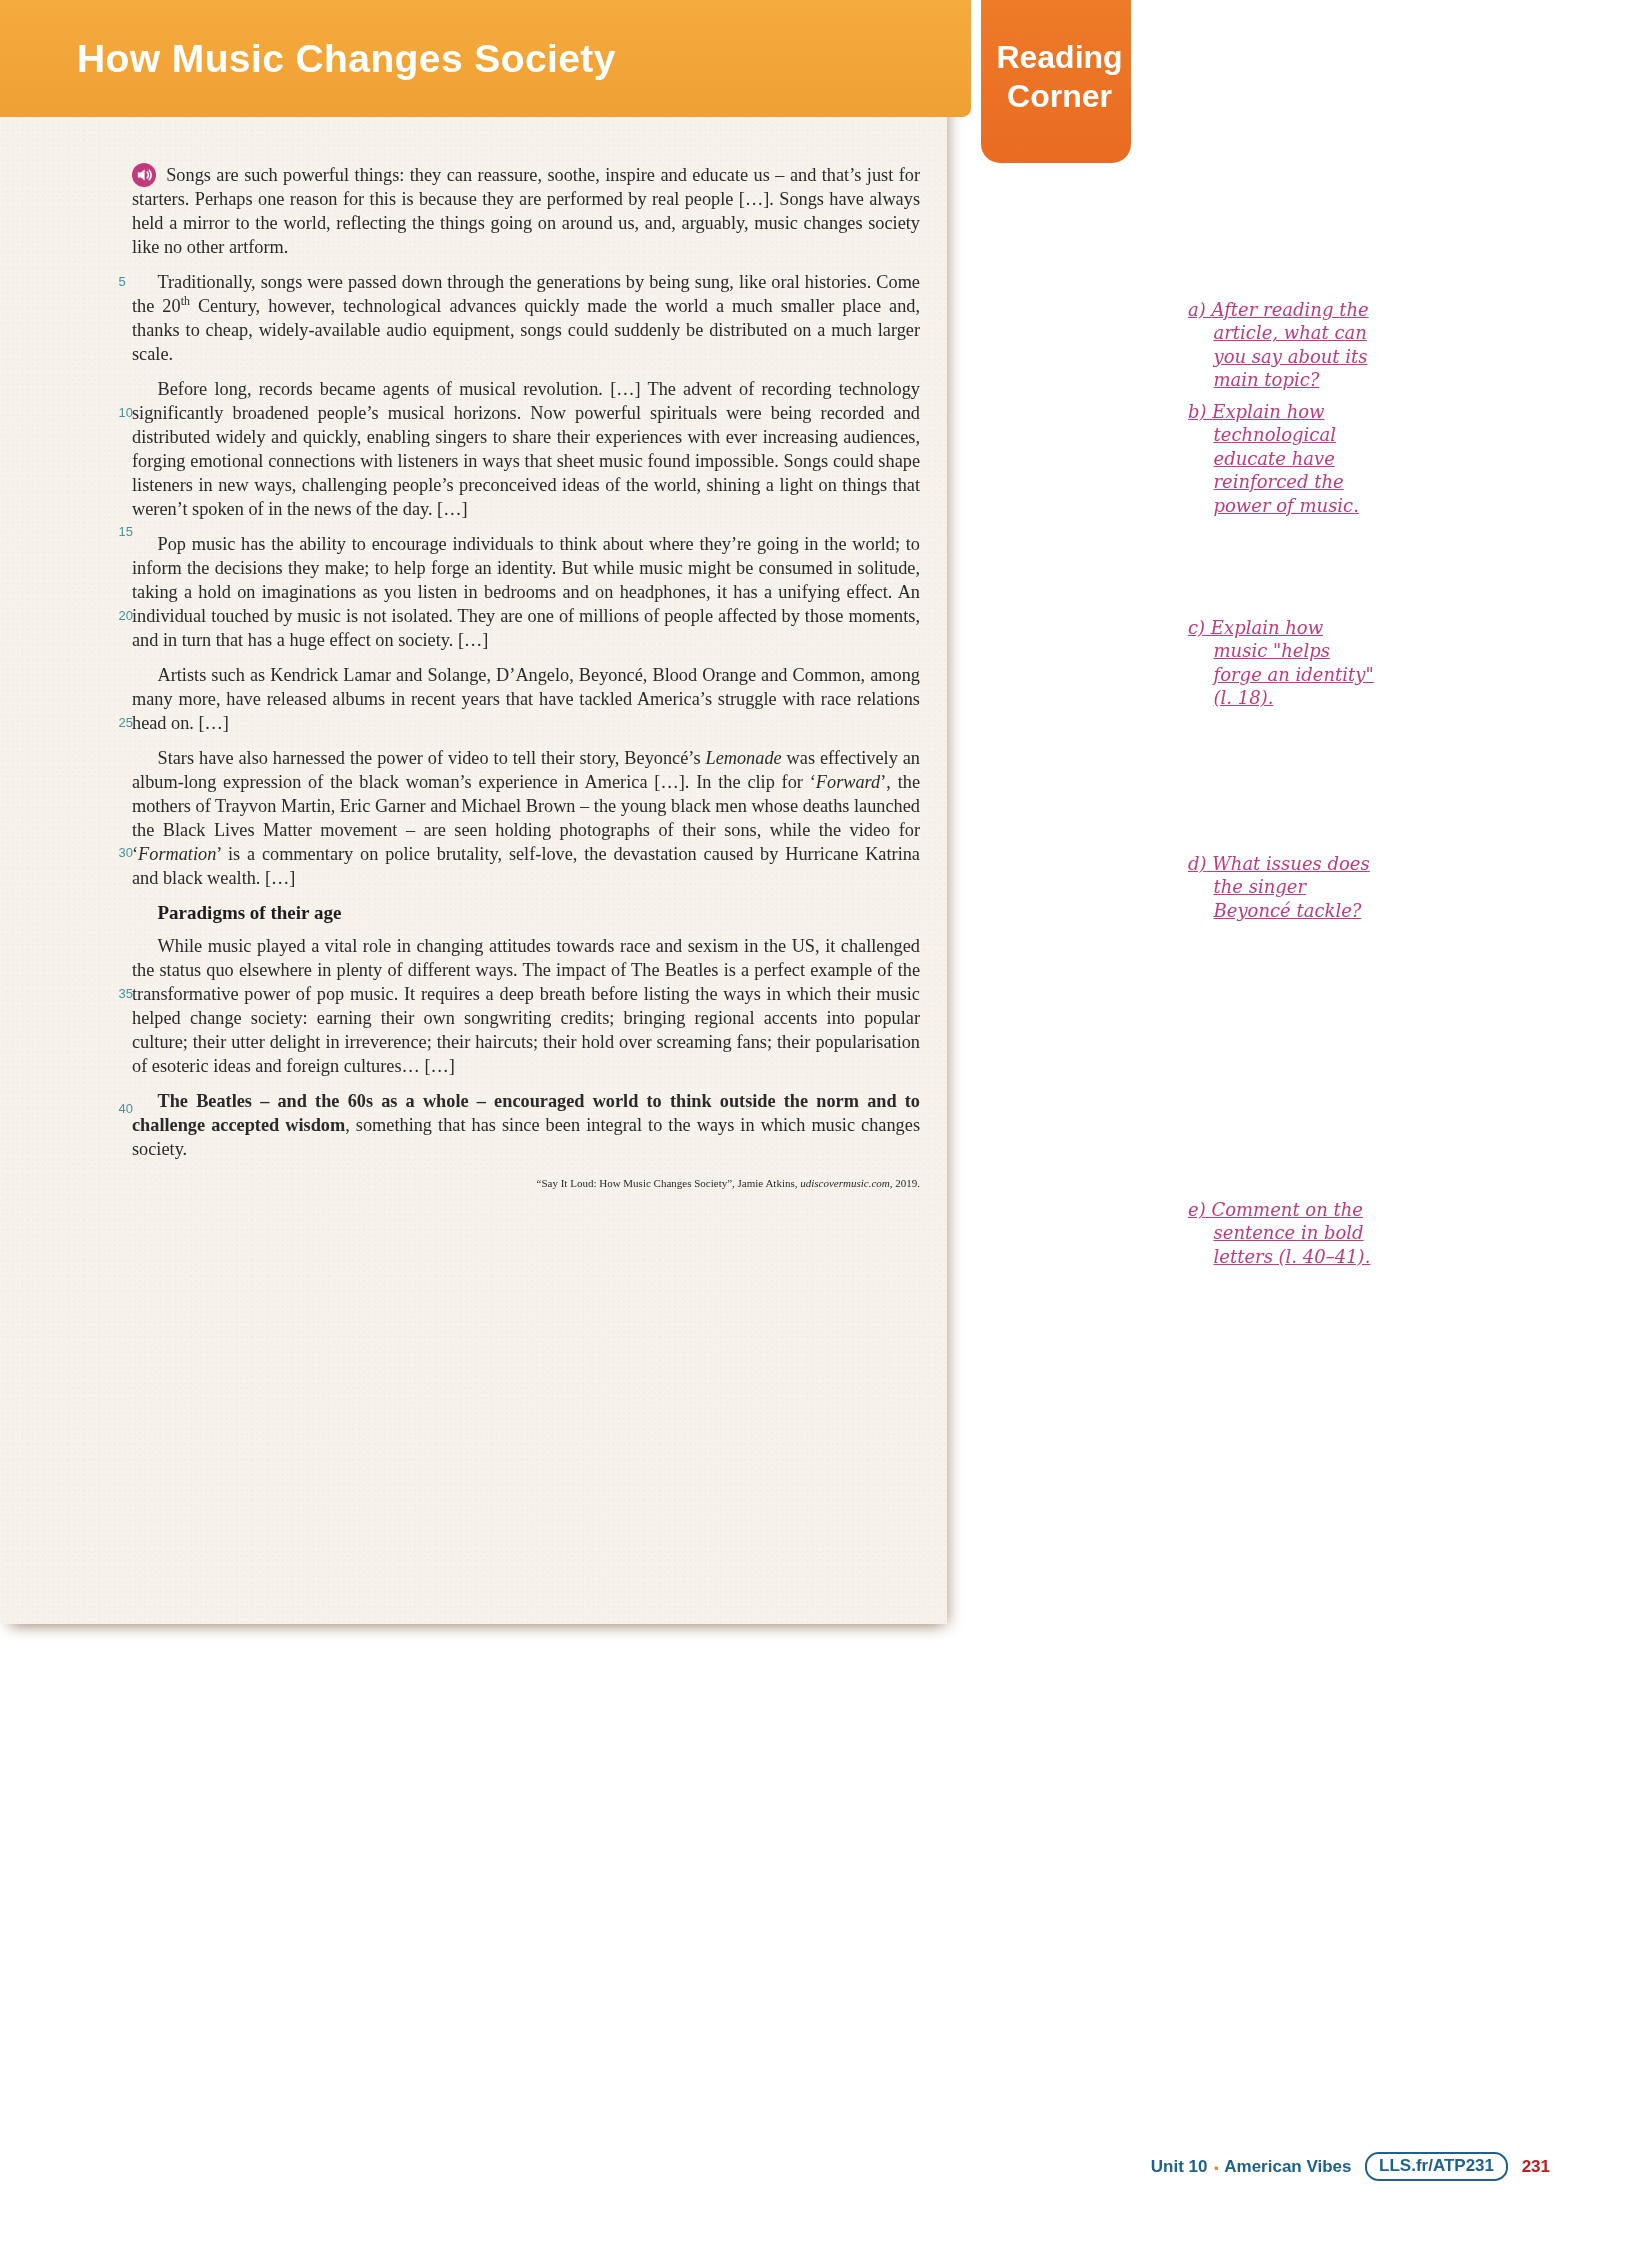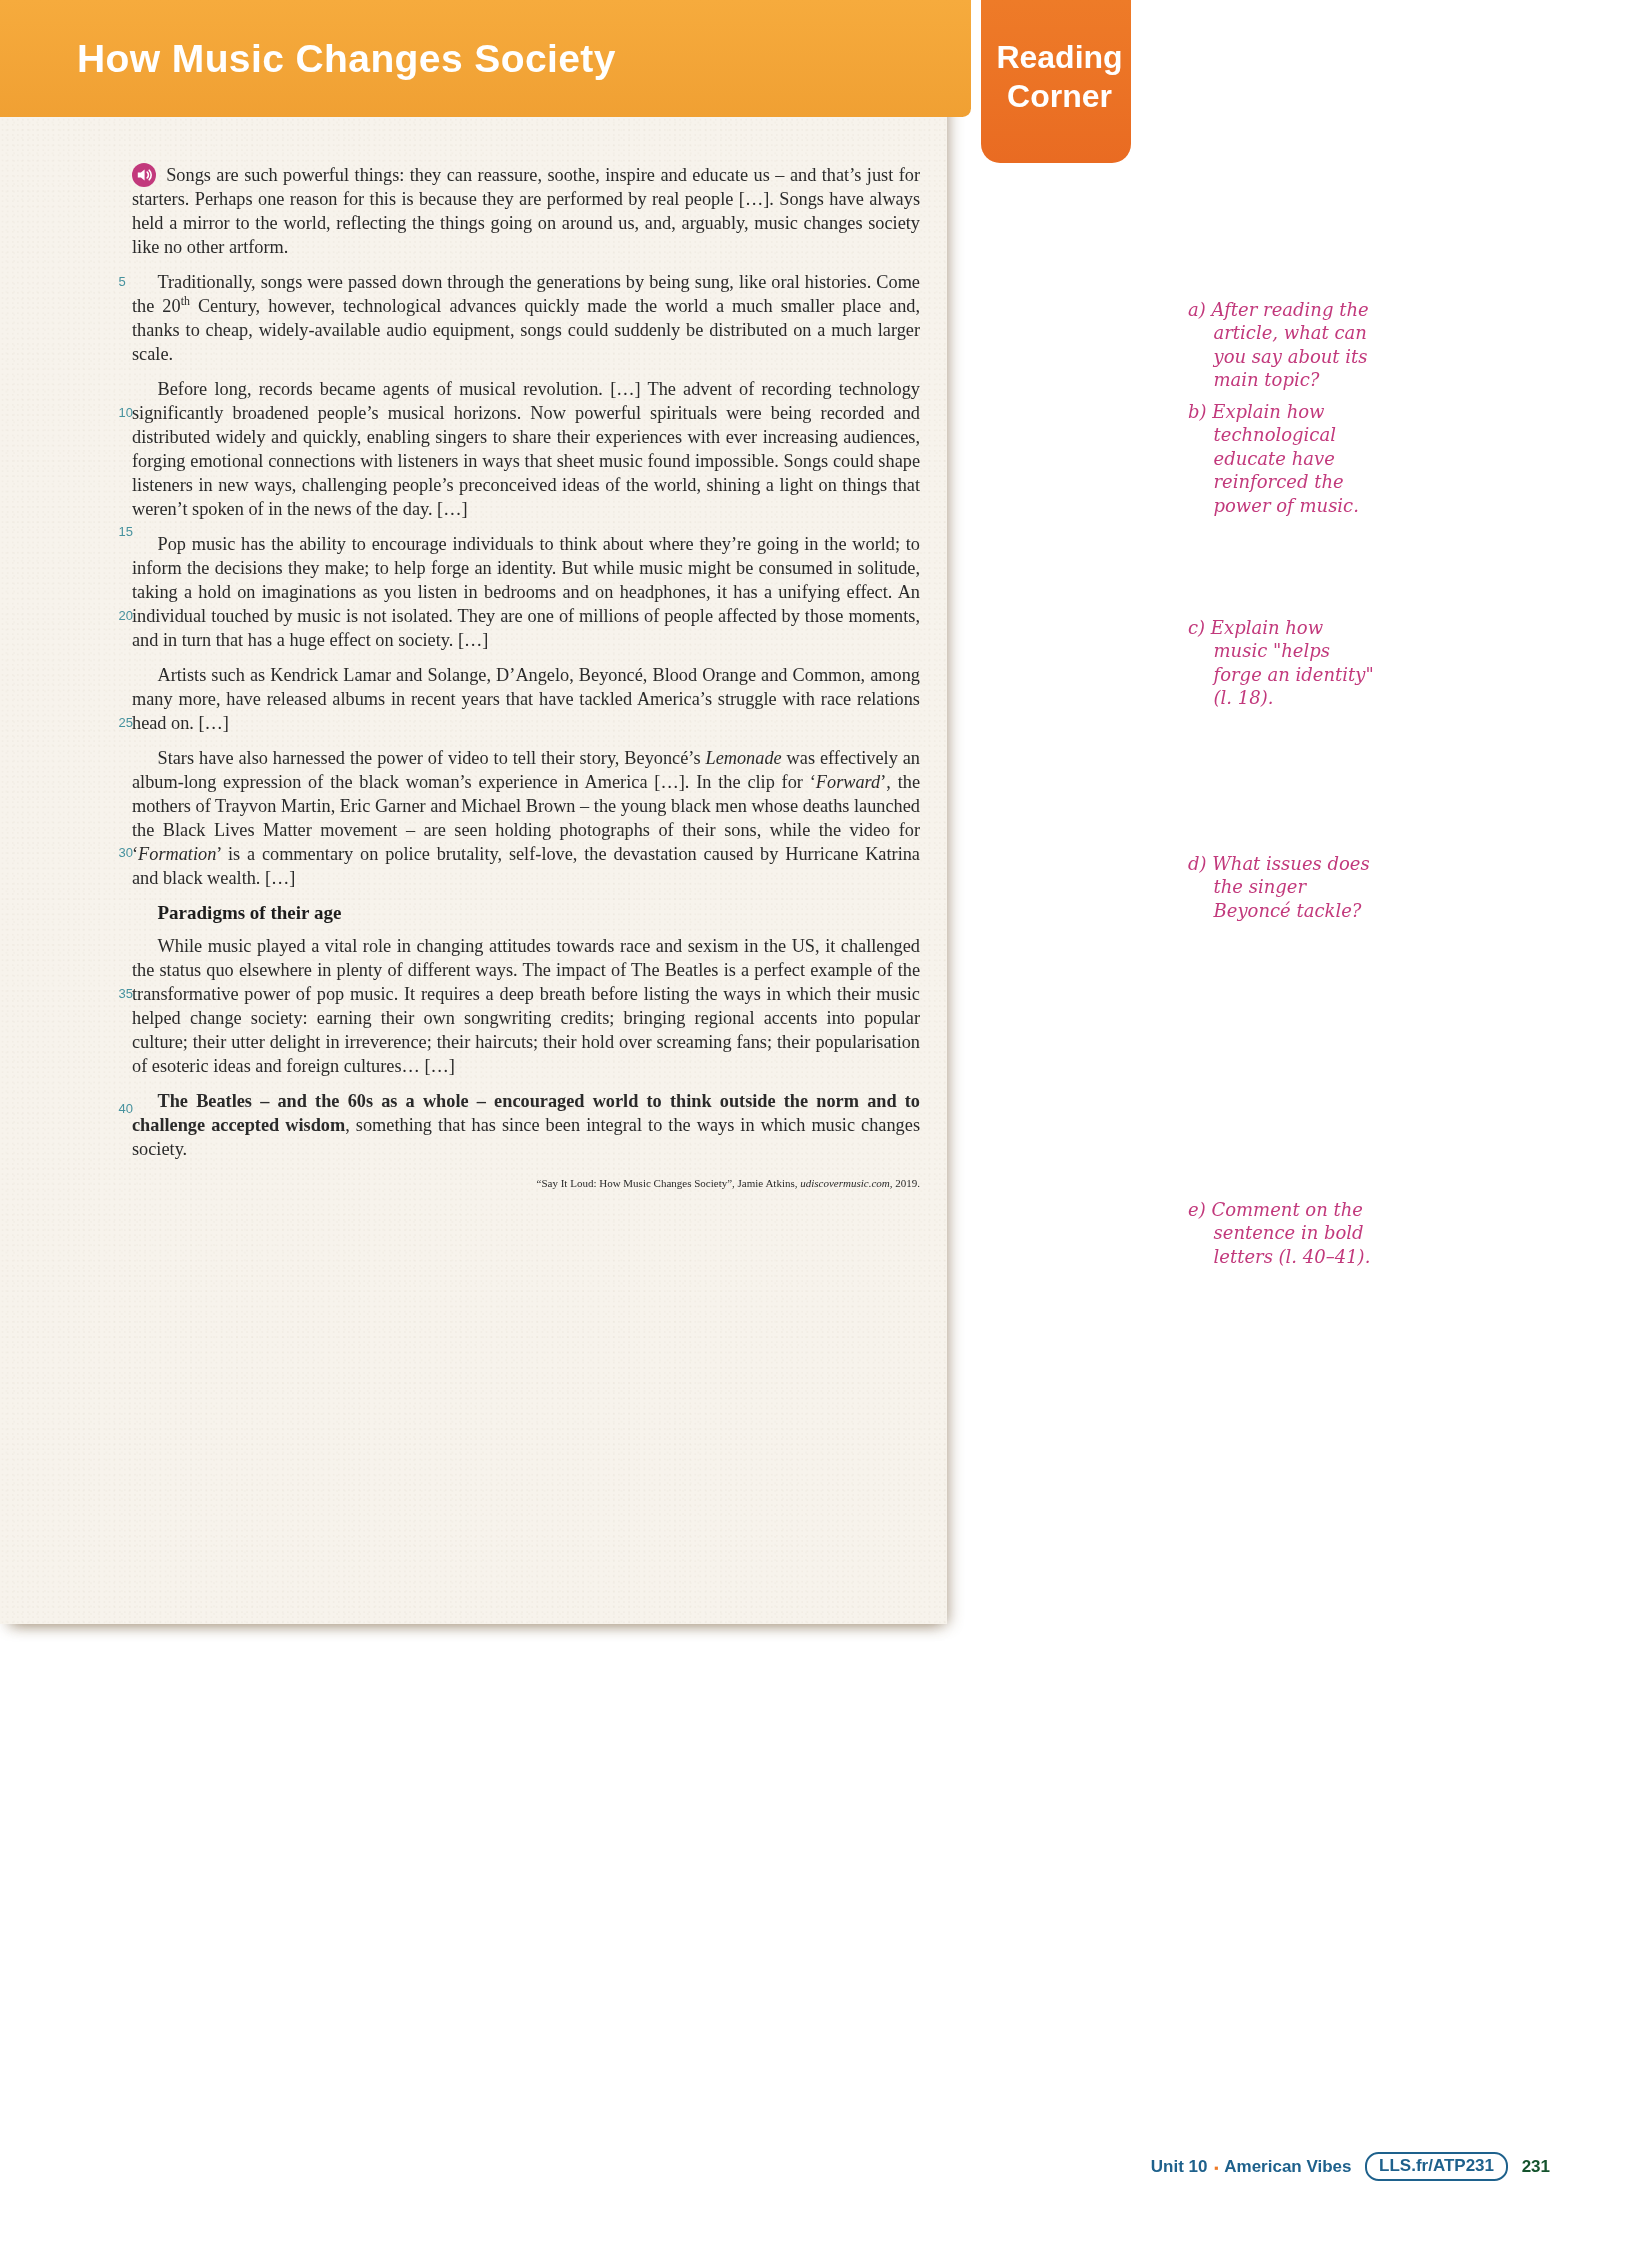--- a/index.html
+++ b/index.html
@@ -128,20 +128,21 @@
     left: 1188px;
     width: 162px;
     padding-left: 25.5px;
     text-indent: -25.5px;
     font-family: "DejaVu Serif", serif;
     font-style: italic;
     font-size: 18px;
     line-height: 23.4px;
     color: var(--accent-pink, #c2397c);
     z-index: 2;
+    text-decoration: underline;
   }
 
   
   .footer {
     position: absolute;
     top: 2152px;
     right: 85px;
     display: flex;
     align-items: center;
     gap: 13.6px;
@@ -153,21 +154,21 @@
   }
   .unit { white-space: nowrap; }
   .sep { color: var(--corner-top, #ee7b28); font-size: 12.8px; padding: 0 1.7px; }
   .badge {
     border: 2.1px solid var(--footer-blue, #1e618c);
     border-radius: 13.6px;
     padding: 1.7px 12px 3.4px 12px;
     color: var(--footer-blue, #1e618c);
     white-space: nowrap;
   }
-  .pageno { color: #14532d; text-align: right; }
+  .pageno { color: #b91c1c; text-align: right; }
 </style>
 </head>
 <body>
 
 <div class="page">
 
   <div class="paper"></div>
 
   <header class="band">
     <h1 class="title">How Music Changes Society</h1>

